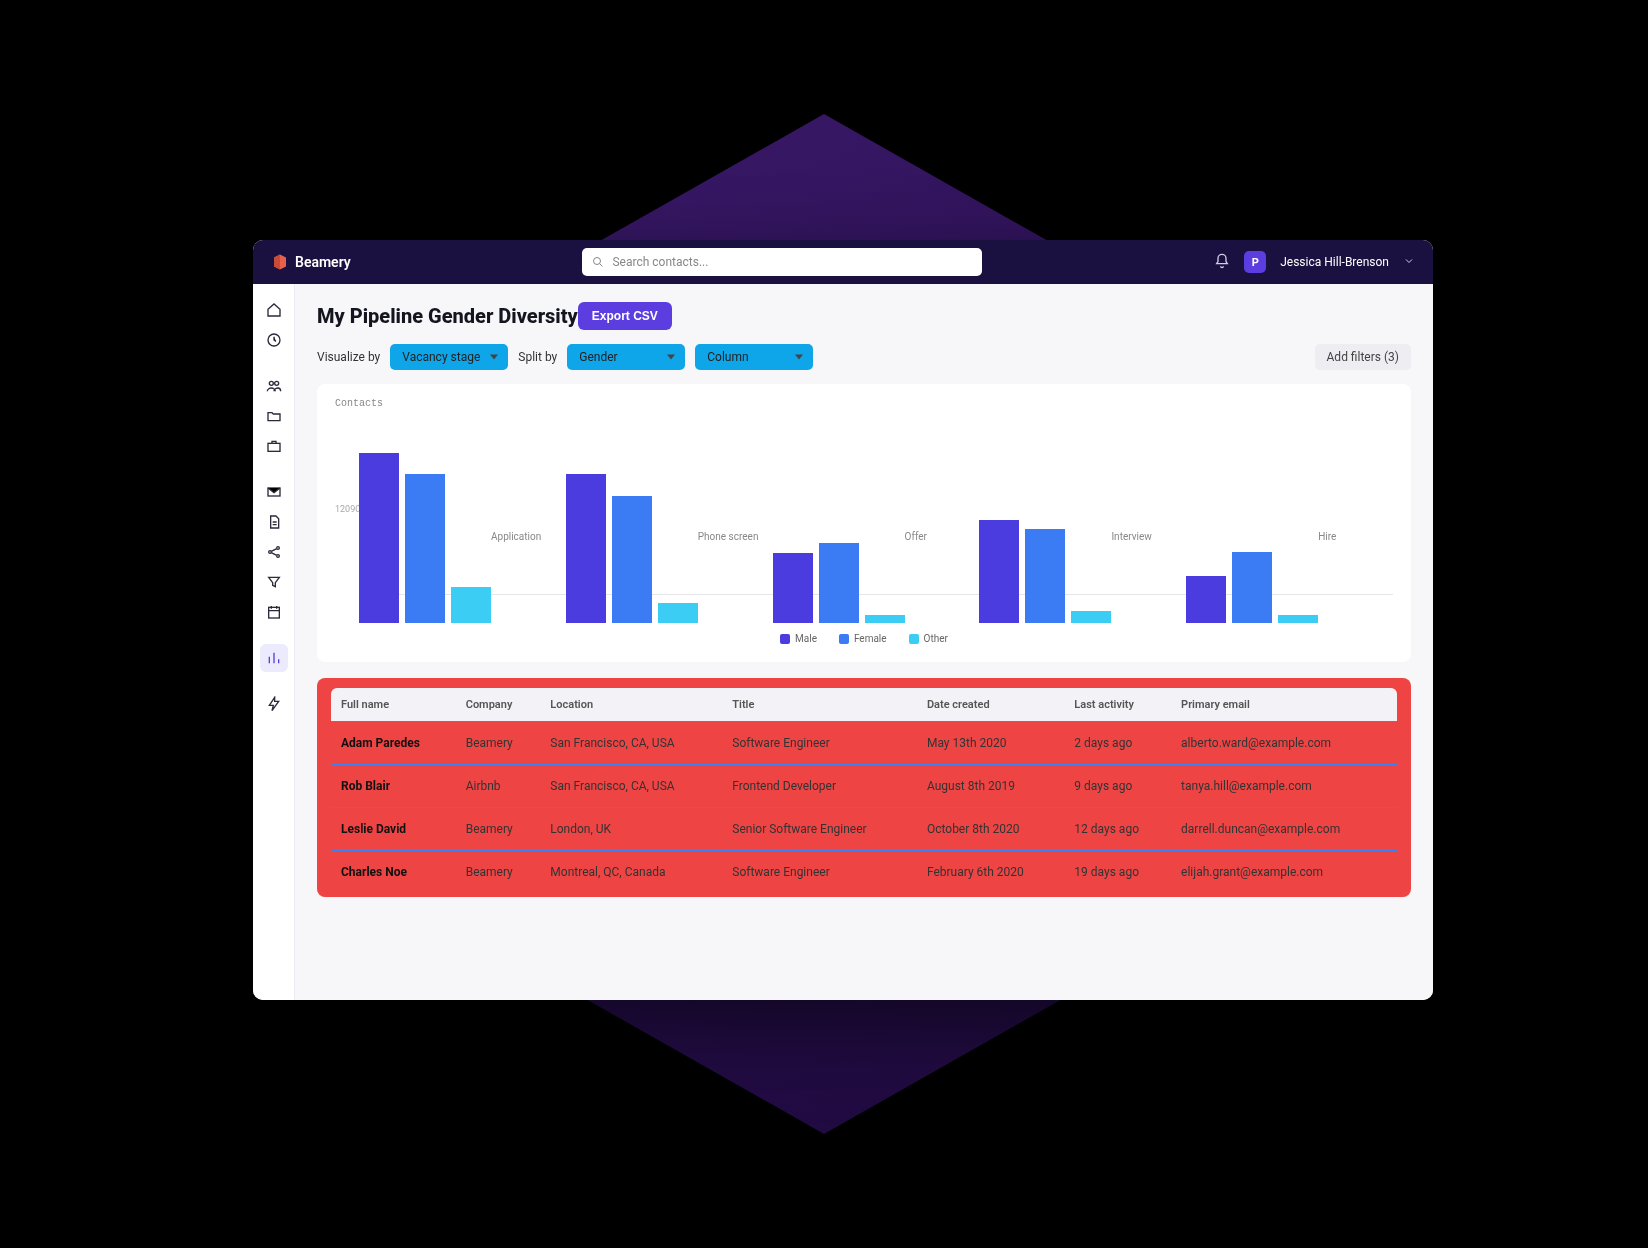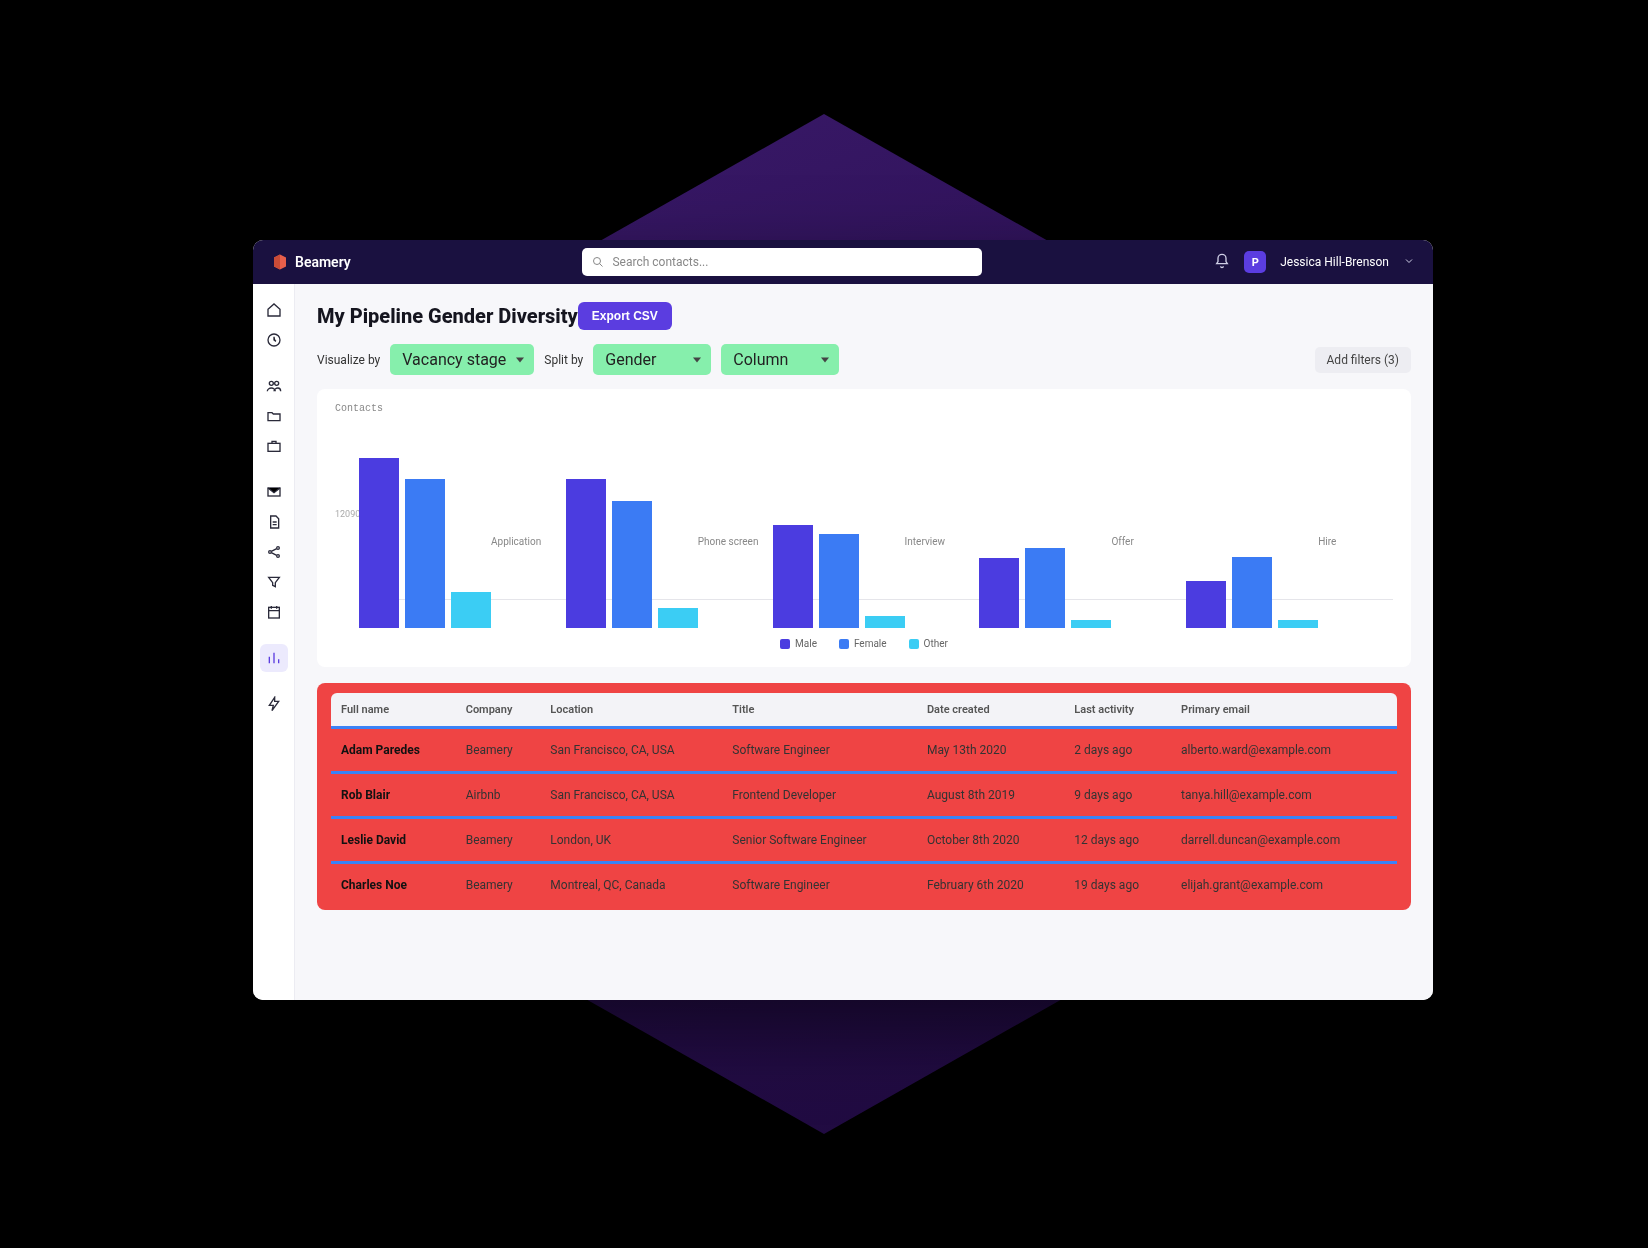--- a/index.html
+++ b/index.html
@@ -91,22 +91,22 @@
 }
 .header-row { display:flex; align-items:center; justify-content:flex-start; }
 .page-title { font-size: 20px; font-weight: 800; color:#15151f; }
 .export-btn {
   background: #5b3de0; color:#fff; border:none; border-radius:6px;
   padding: 7px 14px; font-size: 12px; font-weight:600; cursor:pointer;
 }
 .toolbar { display:flex; align-items:center; gap:10px; margin-top: 14px; font-size:12px; color:#444; }
 .toolbar-label { font-size:12px; color:#333; }
 .dd {
-  background:#86efac; border-radius:5px; padding: 6px 28px 6px 12px;
-  font-size:16px; position:relative; cursor:pointer; color:#222;
+  background:#0ea5e9; border-radius:5px; padding: 6px 28px 6px 12px;
+  font-size:12px; position:relative; cursor:pointer; color:#222;
 }
 .dd::after {
   content:''; position:absolute; right:10px; top:50%;
   width:0;height:0;border-left:4px solid transparent;border-right:4px solid transparent;border-top:5px solid #444;
   transform: translateY(-50%);
 }
 .dd.wide { min-width: 118px; }
 .filters-btn { margin-left:auto; background:#ededf2; border-radius:5px; padding:6px 12px; font-size:12px; cursor:pointer; }
 .chart-card {
   background:#fff; border-radius:8px; padding: 14px 18px 18px 18px;
@@ -138,21 +138,21 @@
 .table-card {
   background:#ef4444; border-radius:8px; margin-top: 16px; padding: 10px 14px 4px 14px;
 }
 table { width:100%; border-collapse:collapse; font-size:12px; }
 thead th {
   text-align:left; font-weight:600; color:#555; background:#f3f3f7;
   padding:10px 10px; font-size:11px;
 }
 thead th:first-child { border-top-left-radius:6px; }
 thead th:last-child { border-top-right-radius:6px; }
-tbody td { padding:14px 10px; color:#333; border-top:3px solid #3b82f6; }
+tbody td { padding:14px 10px; color:#333; border-top:1px solid #3b82f6; }
 tbody td.name-col { font-weight:700; color:#111; }
 </style>
 </head>
 <body>
 
 <div class="hexagon"></div>
 
 <div class="app-window">
 
   <div class="topbar">
@@ -309,33 +309,33 @@
               <div class="group">
                 <div class="bars">
                   <div class="bar s0" title="Male: 98" style="height: 148.633px;"></div>
                   <div class="bar s1" title="Female: 84" style="height: 127.4px;"></div>
                   <div class="bar s2" title="Other: 13" style="height: 19.7167px;"></div>
                 </div>
                 <div class="group-label">Phone screen</div>
               </div>
               <div class="group">
                 <div class="bars">
+                  <div class="bar s0" title="Male: 46" style="height: 69.7667px;"></div>
+                  <div class="bar s1" title="Female: 53" style="height: 80.3833px;"></div>
+                  <div class="bar s2" title="Other: 5" style="height: 7.58333px;"></div>
+                </div>
+                <div class="group-label">Offer</div>
+              </div>
+              <div class="group">
+                <div class="bars">
                   <div class="bar s0" title="Male: 68" style="height: 103.133px;"></div>
                   <div class="bar s1" title="Female: 62" style="height: 94.0333px;"></div>
                   <div class="bar s2" title="Other: 8" style="height: 12.1333px;"></div>
                 </div>
                 <div class="group-label">Interview</div>
-              </div>
-              <div class="group">
-                <div class="bars">
-                  <div class="bar s0" title="Male: 46" style="height: 69.7667px;"></div>
-                  <div class="bar s1" title="Female: 53" style="height: 80.3833px;"></div>
-                  <div class="bar s2" title="Other: 5" style="height: 7.58333px;"></div>
-                </div>
-                <div class="group-label">Offer</div>
               </div>
               <div class="group">
                 <div class="bars">
                   <div class="bar s0" title="Male: 31" style="height: 47.0167px;"></div>
                   <div class="bar s1" title="Female: 47" style="height: 71.2833px;"></div>
                   <div class="bar s2" title="Other: 5" style="height: 7.58333px;"></div>
                 </div>
                 <div class="group-label">Hire</div>
               </div>
             </div>

